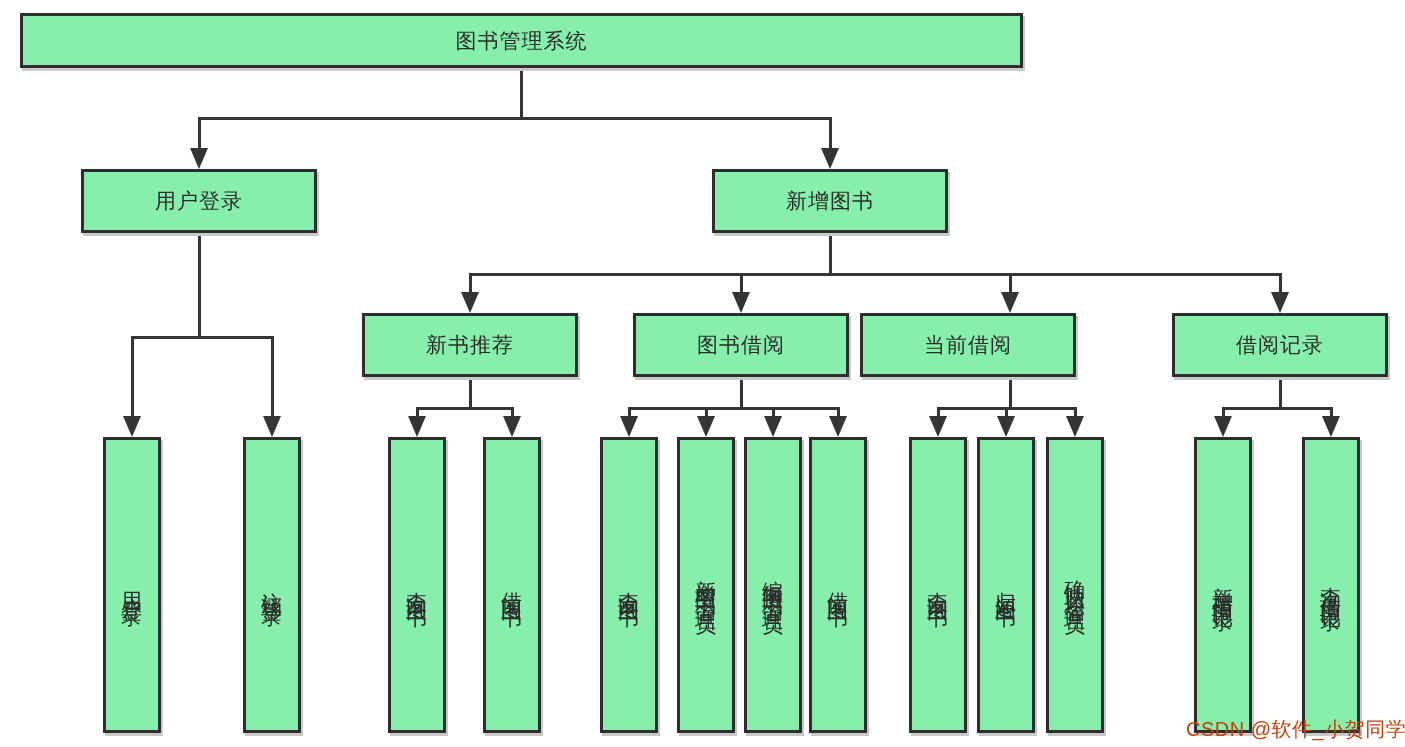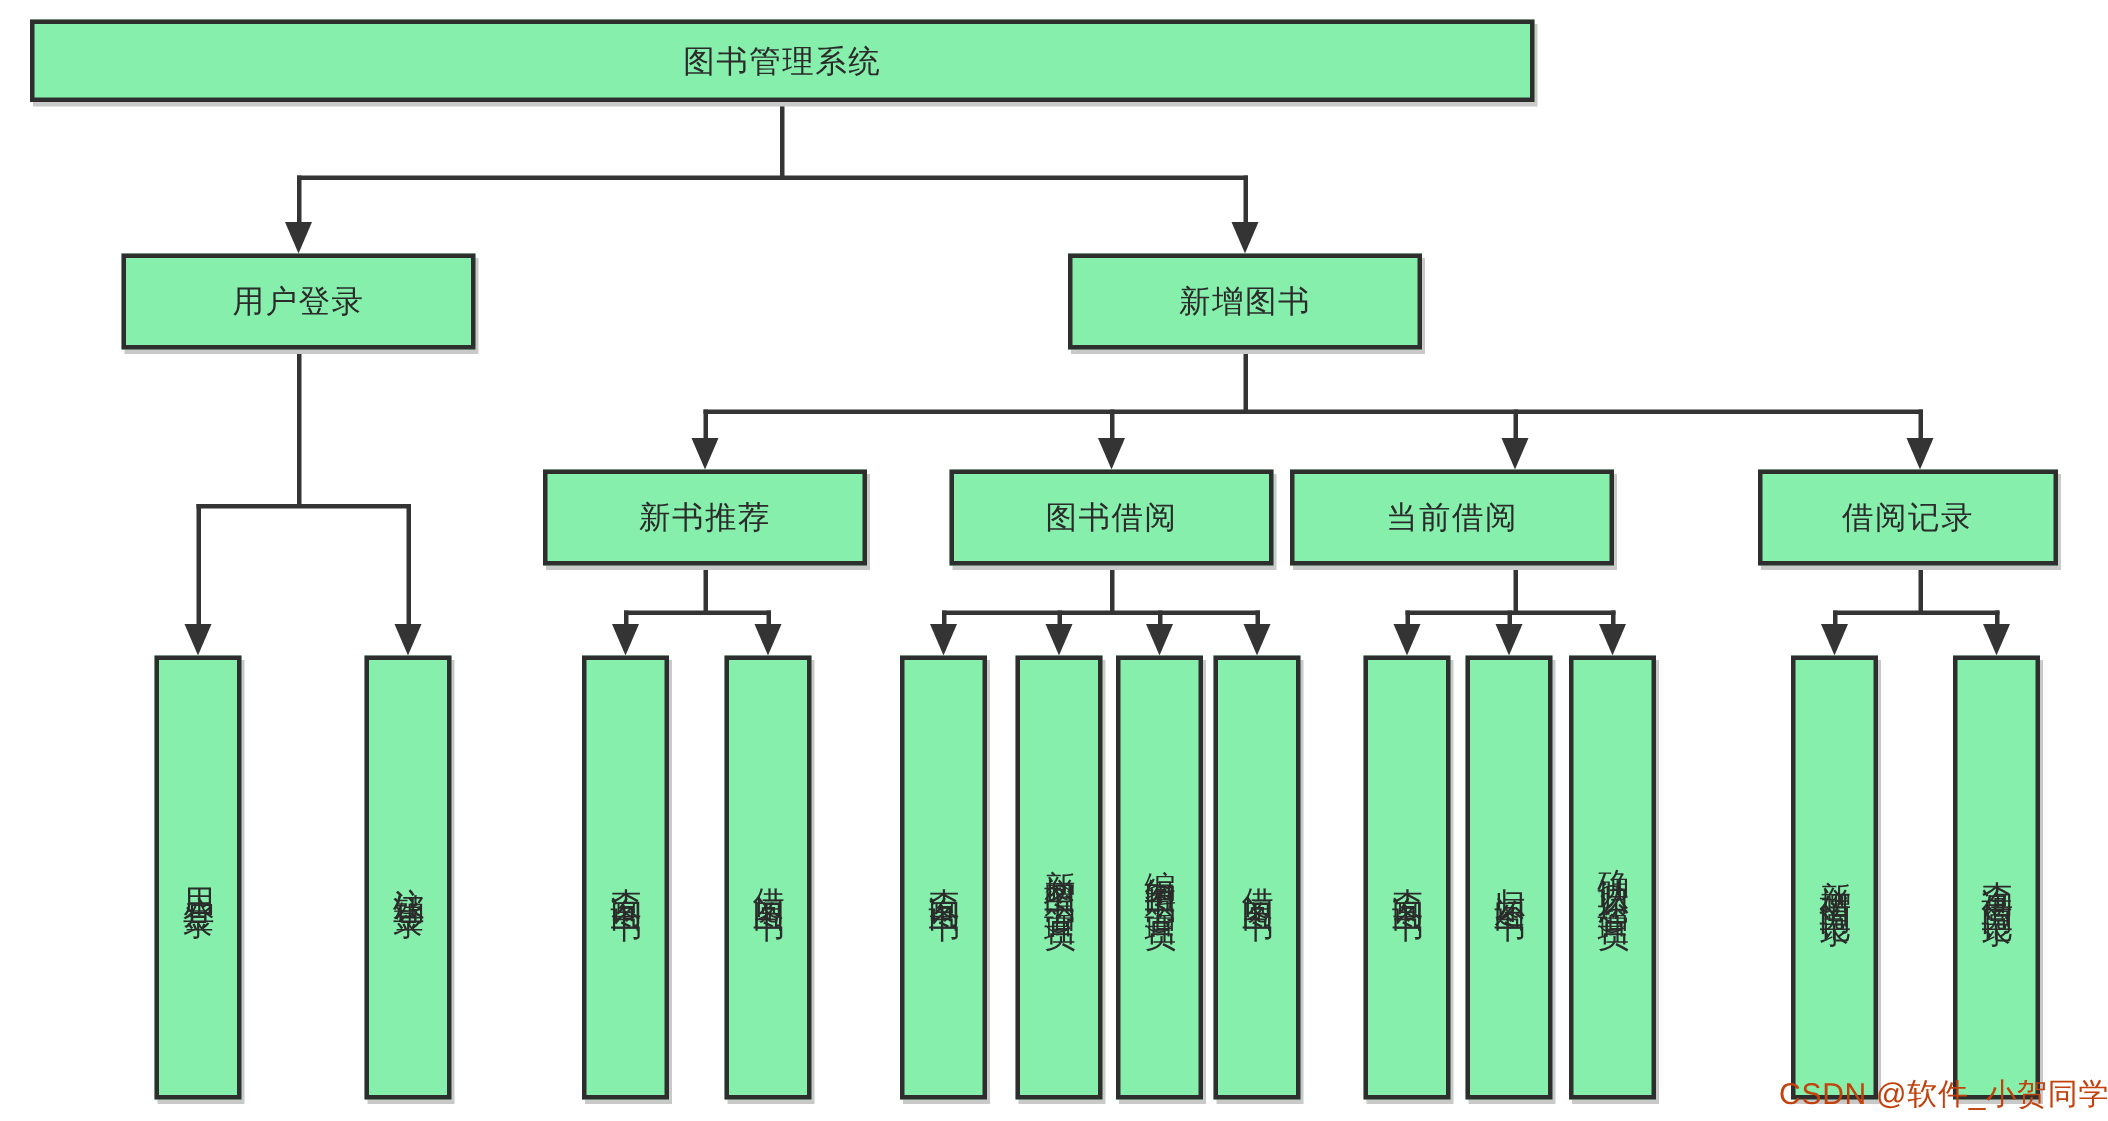--- a/index.html
+++ b/index.html
@@ -136,21 +136,21 @@
 
   <div class="node h" style="left:633px; top:313px; width:216px; height:64px;">
     <span>图书借阅</span>
   </div>
   <div class="node h" style="left:362px; top:313px; width:216px; height:64px;">
     <span>新书推荐</span>
   </div>
   <div class="node h" style="left:860px; top:313px; width:216px; height:64px;">
     <span>当前借阅</span>
   </div>
-  <div class="node h" style="left:1172px; top:313px; width:200px; height:64px;">
+  <div class="node h" style="left:1172px; top:313px; width:216px; height:64px;">
     <span>借阅记录</span>
   </div>
 
   <div class="node v" style="left:103px; top:437px; width:58px; height:296px;">
     <span>用户登录</span>
   </div>
   <div class="node v" style="left:243px; top:437px; width:58px; height:296px;">
     <span>注销登录</span>
   </div>
   <div class="node v" style="left:388px; top:437px; width:58px; height:296px;">

